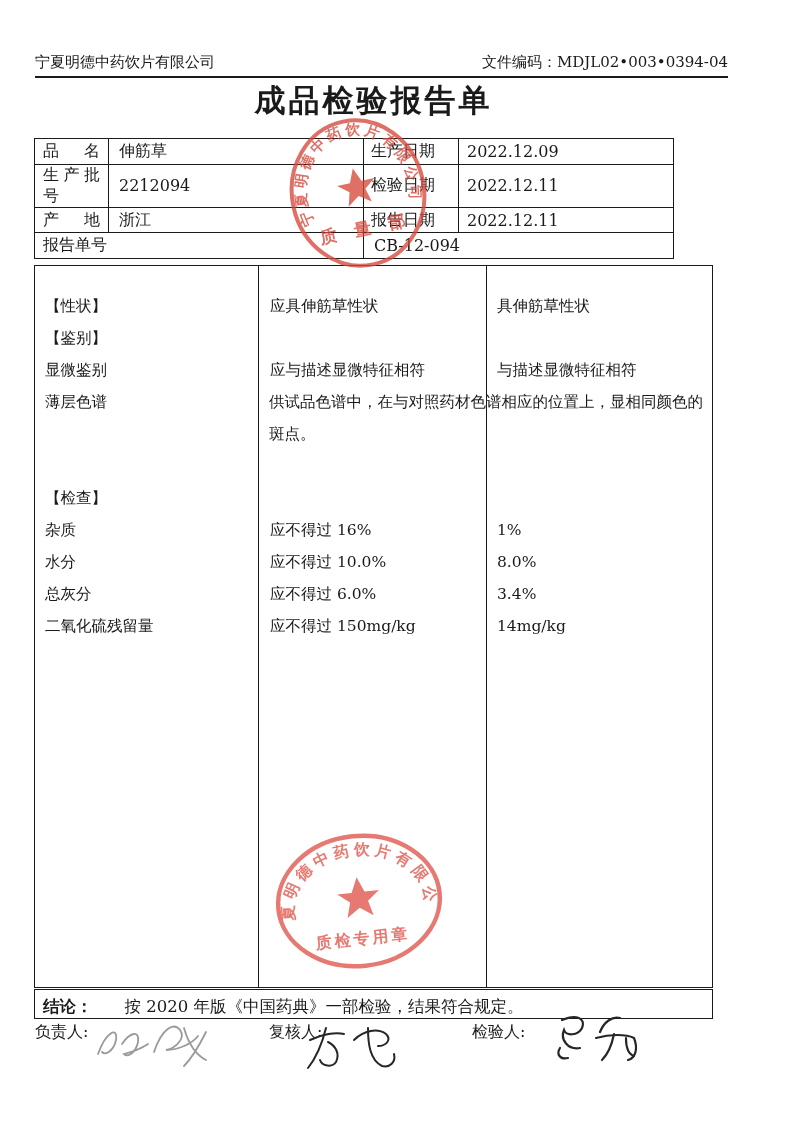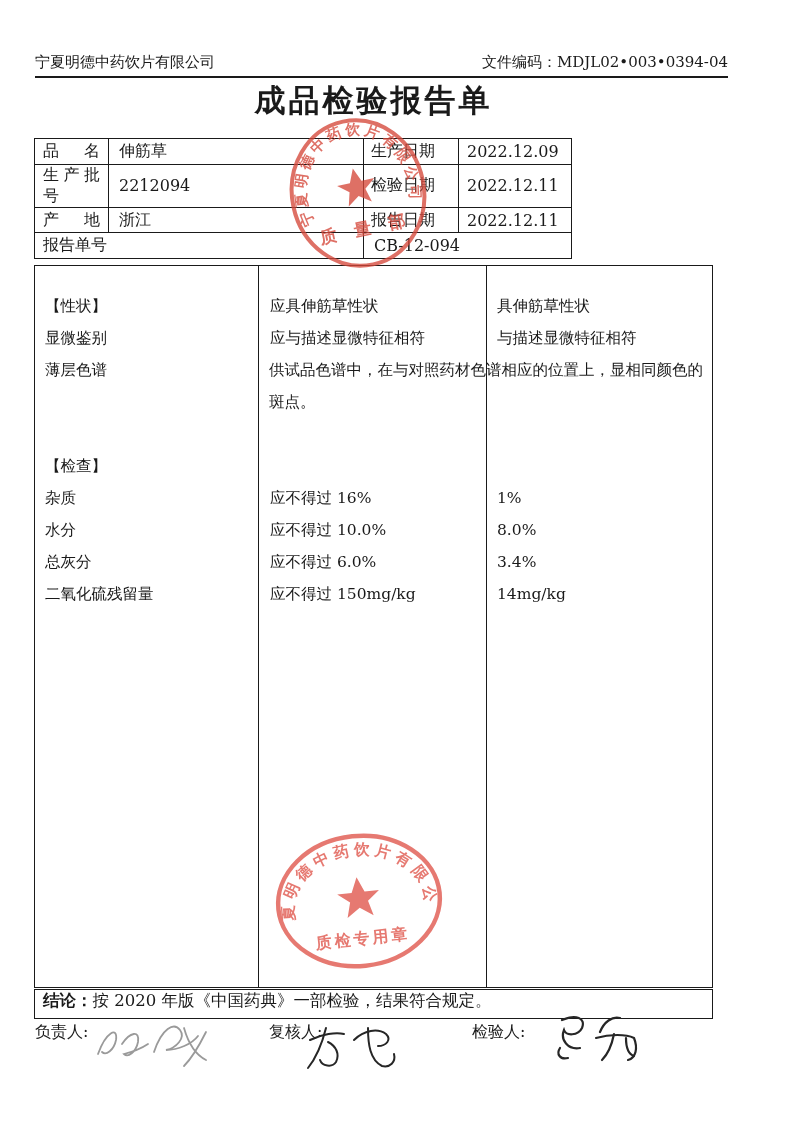--- a/index.html
+++ b/index.html
@@ -13,21 +13,21 @@
 
   
   .hdr { position:absolute; left:35px; top:53px; width:693px;
          display:flex; justify-content:space-between; align-items:flex-end;
          font-size:15px; }
   .hdr-rule { position:absolute; left:35px; top:76px; width:693px; height:2px; background:#1a1a1a; }
   .title { position:absolute; left:34px; top:81px; width:679px; text-align:center;
            font-size:31px; font-weight:bold; letter-spacing:3px; line-height:38px; }
 
   
-  .t1 { position:absolute; left:34px; top:138px; width:538px; height:121px;
+  .t1 { position:absolute; left:34px; top:138px; width:640px; height:121px;
         border:1.5px solid #1a1a1a; display:flex; flex-direction:column; font-size:16px; }
   .t1r { flex:1; display:flex; align-items:center; border-bottom:1.5px solid #1a1a1a; }
   .t1r:last-child { border-bottom:none; }
   .ca { width:74px; height:100%; display:flex; align-items:center; padding:0 8px; border-right:1.5px solid #1a1a1a; }
   .ca span { width:100%; text-align:justify; text-align-last:justify; }
   .cb { width:255px; height:100%; display:flex; align-items:center; padding-left:10px; border-right:1.5px solid #1a1a1a; }
   .cc { width:95px; height:100%; display:flex; align-items:center; padding-left:7px; border-right:1.5px solid #1a1a1a; }
   .cd { flex:1; height:100%; display:flex; align-items:center; padding-left:8px; }
   .ce { width:329px; height:100%; display:flex; align-items:center; padding-left:8px; border-right:1.5px solid #1a1a1a; }
   .cf { flex:1; height:100%; display:flex; align-items:center; padding-left:10px; }
@@ -43,22 +43,22 @@
   .cr { flex:1; padding:0 8px 0 10px; }
   .t2head { padding-top:8px; }
   .t2head .ci span, .t2head .cs span, .t2head .cr span {
     text-decoration:underline; text-underline-offset:4px; }
   .t2head .cs, .t2head .cr { text-align:center; }
   .gap-a { margin-top:24px; }
   .gap-b { margin-top:32px; }
 
   
   .concl { position:absolute; left:34px; top:989px; width:679px; height:30px;
-           border:1.5px solid #1a1a1a; display:flex; align-items:flex-start;
-           padding-left:8px; font-size:16.5px; }
+           border:1.5px solid #1a1a1a; display:flex; align-items:flex-end;
+           padding-left:8px; font-size:16.5px;gap:32px; }
   .concl b { font-weight:bold; }
   .footer-label { position:absolute; top:1022px; font-size:16px; }
   .fl1 { left:35px; } .fl2 { left:269px; } .fl3 { left:472px; }
   .sig { position:absolute; }
 
   
   .stamp { position:absolute; }
 </style>
 </head>
 <body>
@@ -108,20 +108,21 @@
     <div class="t2-vline vl1"></div>
     <div class="t2-vline vl2"></div>
 
 
     <div class="t2row gap-a">
       <div class="ci">【性状】</div>
       <div class="cs">应具伸筋草性状</div>
       <div class="cr">具伸筋草性状</div>
     </div>
     <div class="t2row">
+      <div class="ci">【鉴别】</div>
       <div class="cs"></div>
       <div class="cr"></div>
     </div>
     <div class="t2row">
       <div class="ci">显微鉴别</div>
       <div class="cs">应与描述显微特征相符</div>
       <div class="cr">与描述显微特征相符</div>
     </div>
     <div class="t2row">
       <div class="ci">薄层色谱</div>

